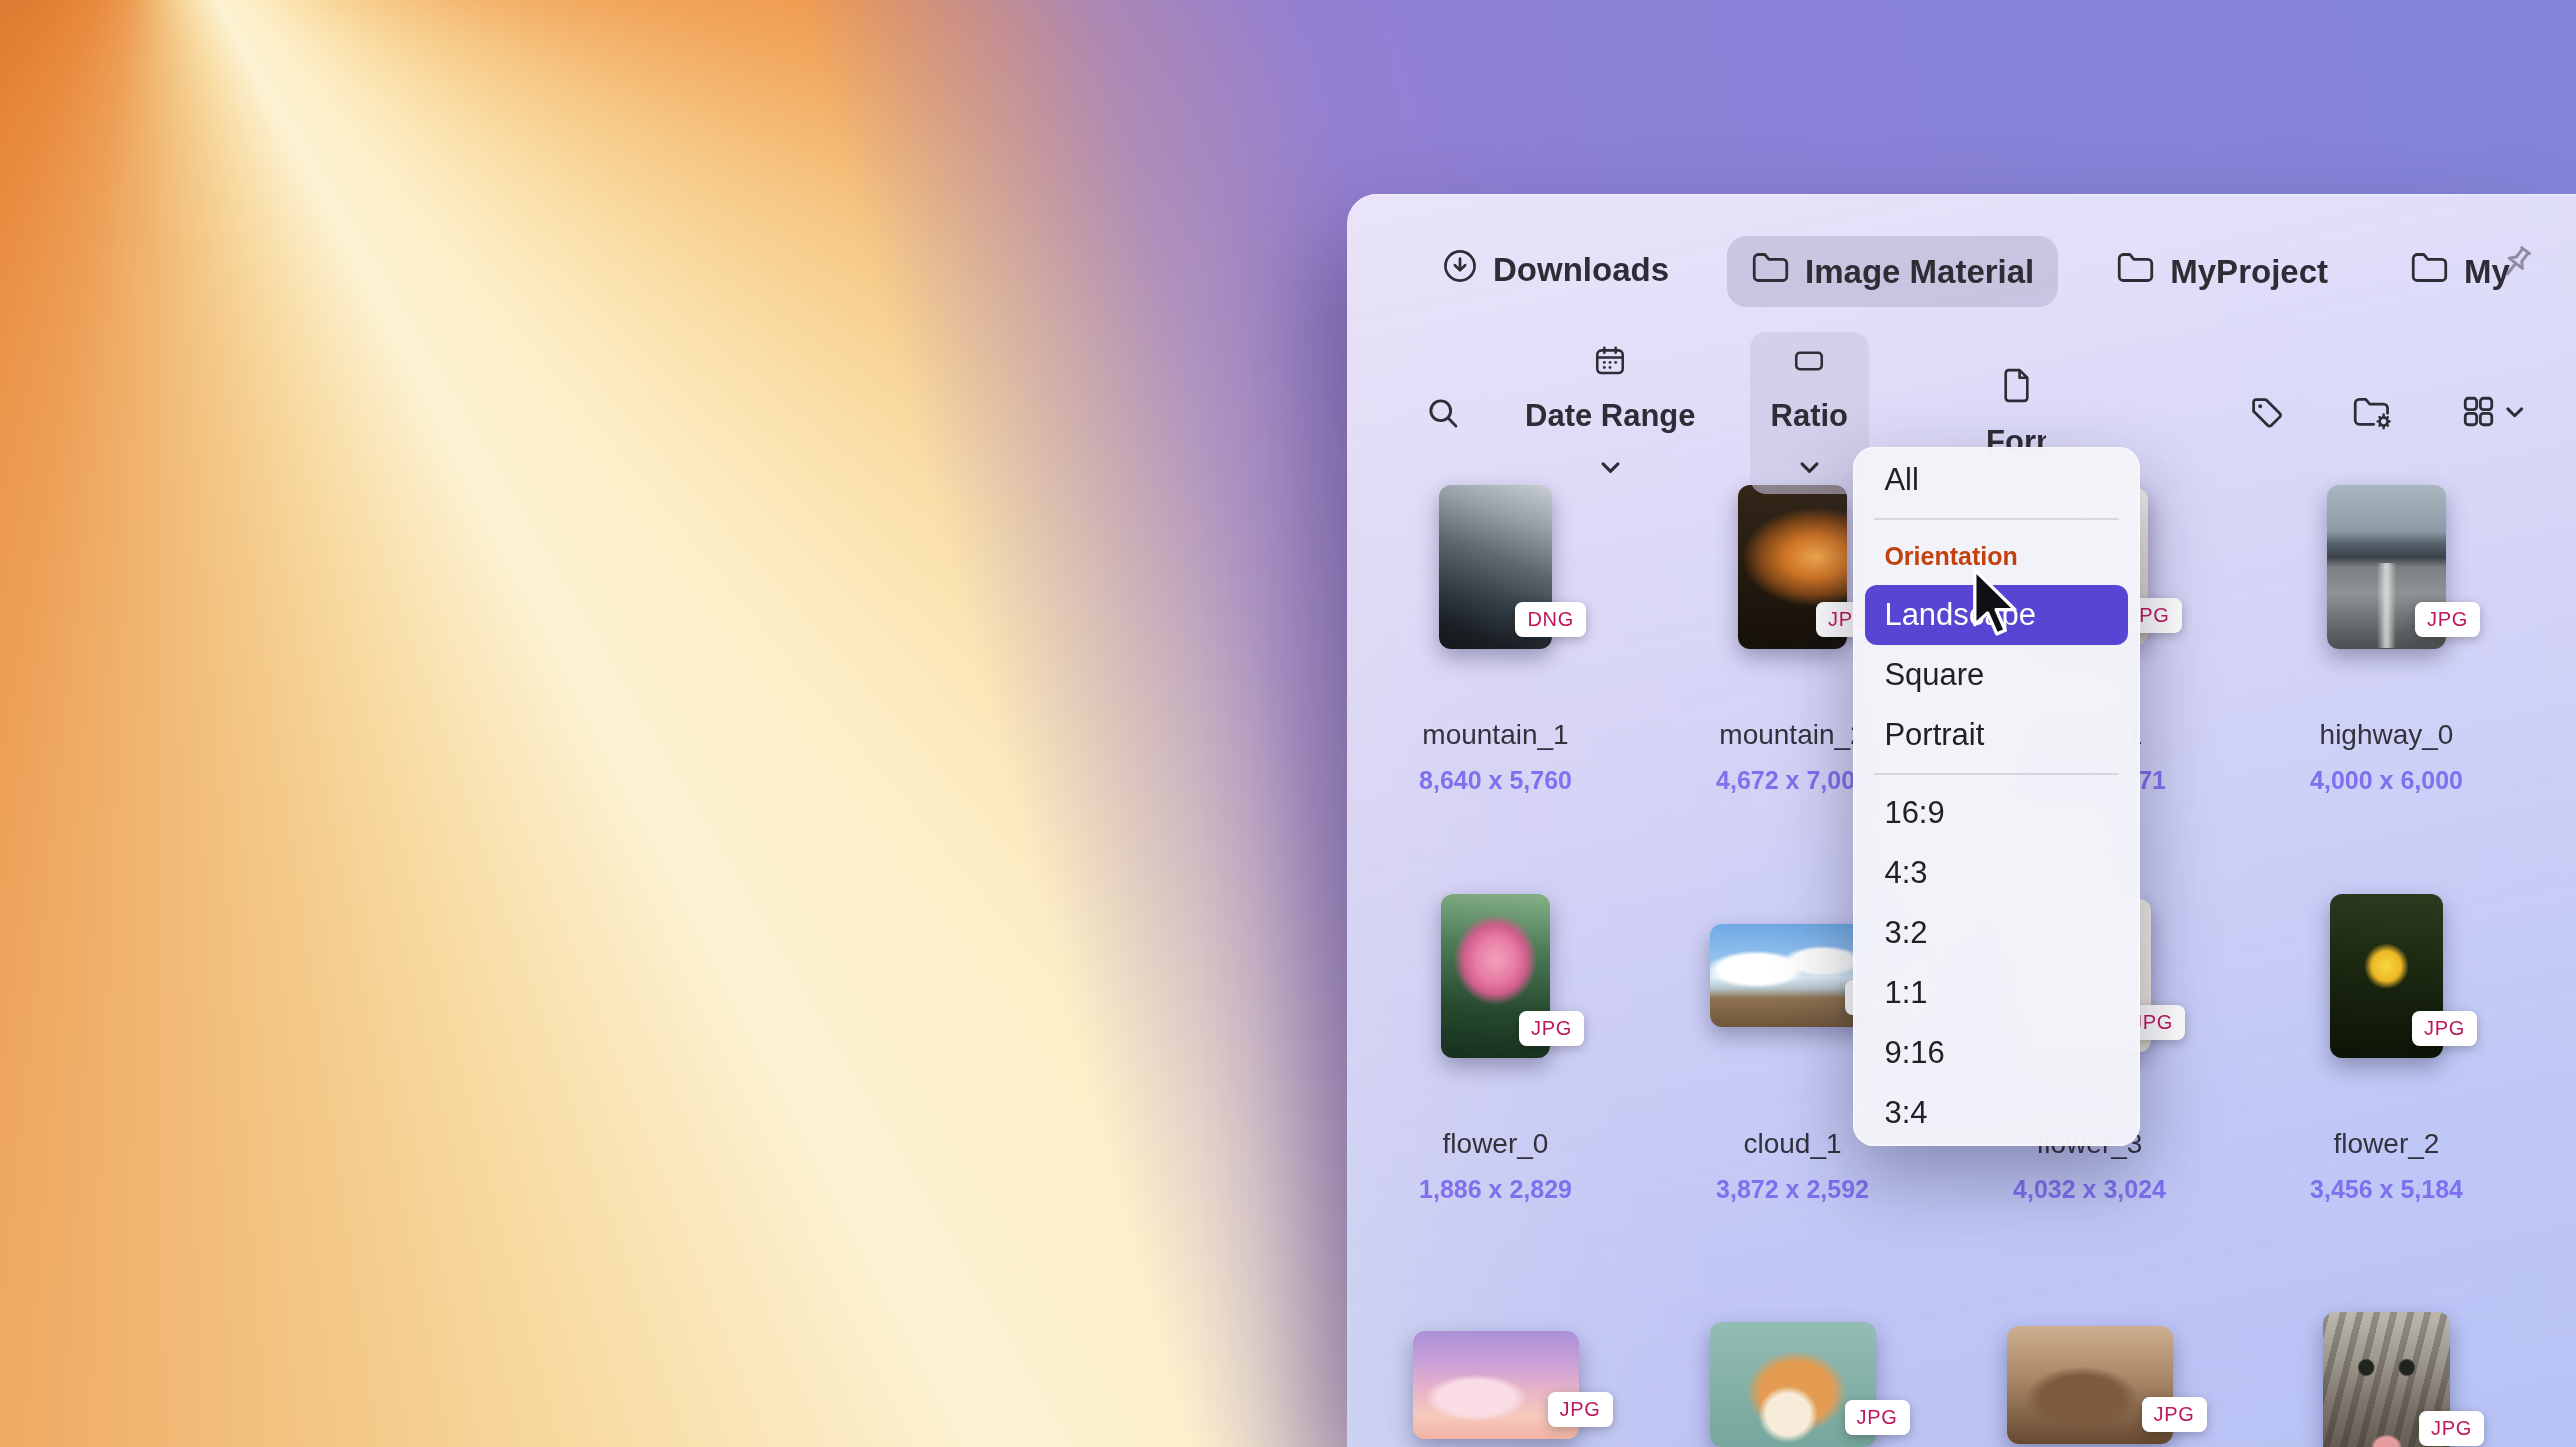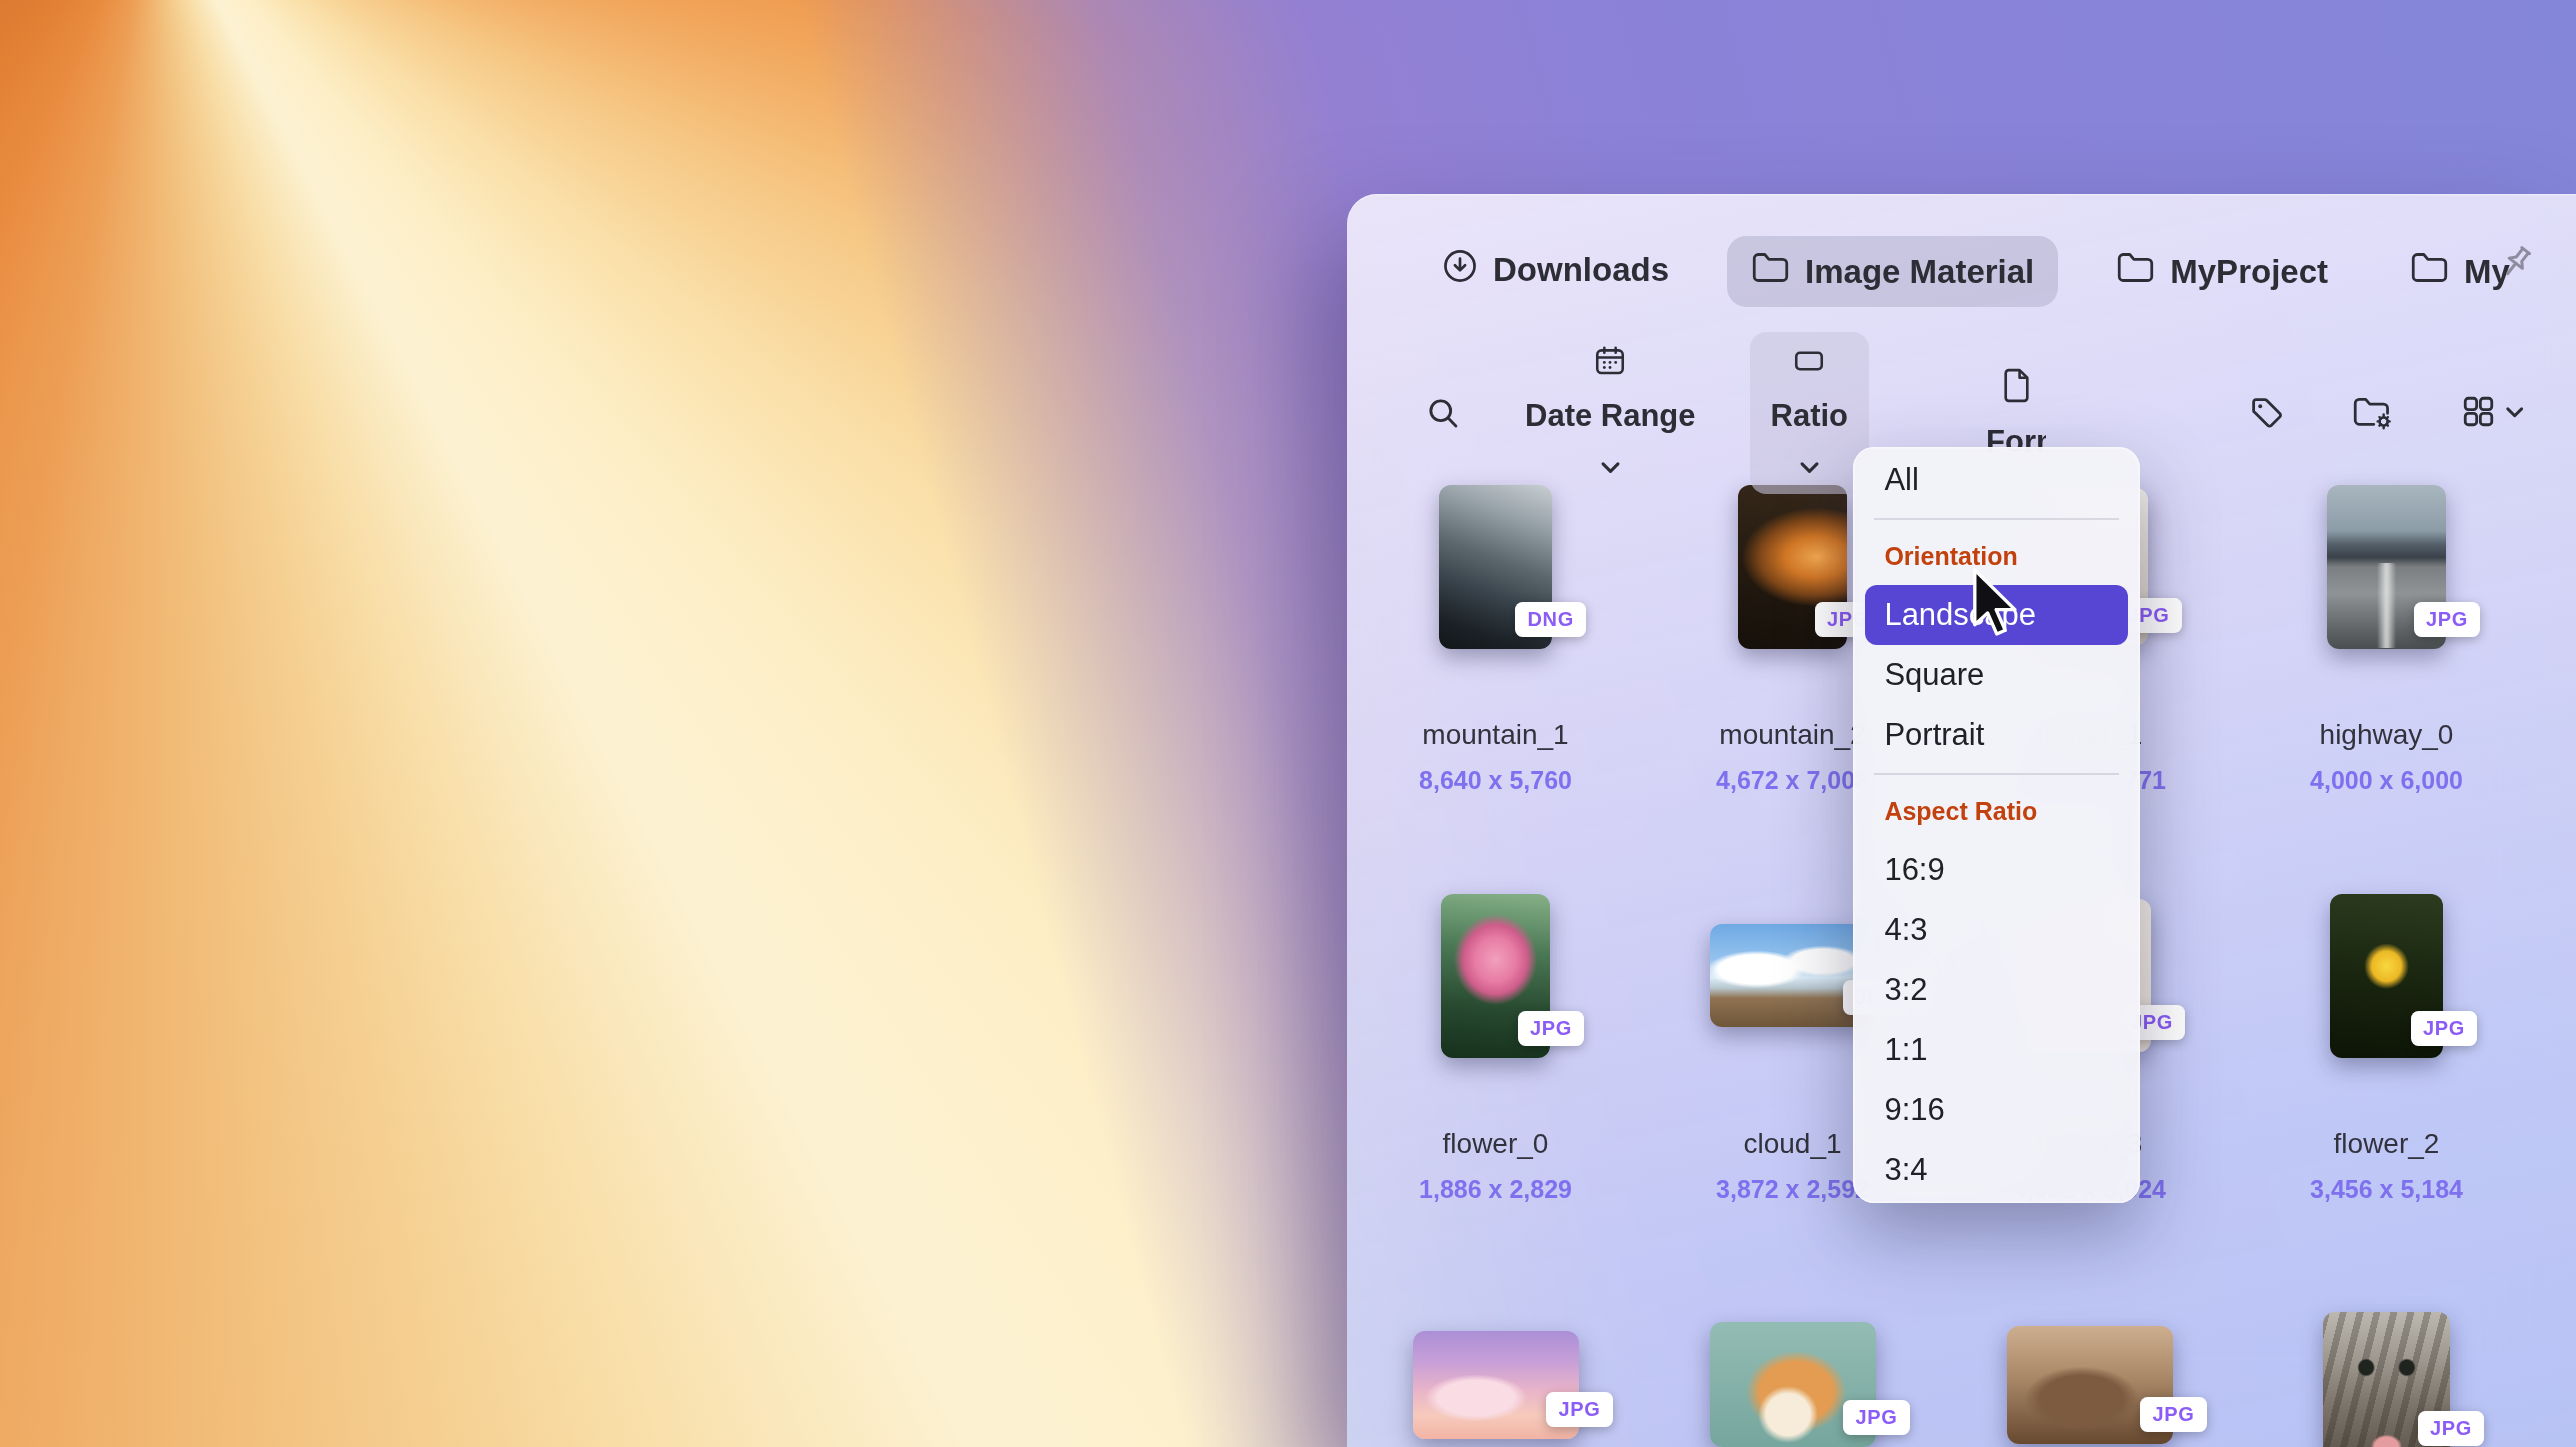--- a/index.html
+++ b/index.html
@@ -47,21 +47,21 @@
   .clip-label{display:inline-block;max-width:60px;overflow:hidden;}
   .tright{margin-left:auto;display:flex;align-items:center;gap:66px;}
   .gap-search{margin-right:43px;}
   .gap-ratio{margin-left:33px;}
   .gap-format{margin-left:96px;}
   
   .grid{position:absolute;left:0;top:257px;width:1188px;display:grid;grid-template-columns:repeat(4,297px);grid-auto-rows:409px;z-index:1;}
   .cell{display:flex;flex-direction:column;align-items:center;}
   .thumbbox{height:231px;width:100%;display:flex;align-items:center;justify-content:center;position:relative;}
   .thumb{position:relative;border-radius:12px;box-shadow:0 9px 22.4px rgba(25,25,60,0.35);}
-  .badge{position:absolute;right:-34px;bottom:12px;background:#ffffff;color:#8b5cf6;font-size:20px;font-weight:700;letter-spacing:0.7px;padding:6px 12px;border-radius:7.5px;box-shadow:0 3px 10.4px rgba(0,0,0,0.25);}
+  .badge{position:absolute;right:-34px;bottom:12px;background:#ffffff;color:#be185d;font-size:20px;font-weight:400;letter-spacing:0.7px;padding:6px 12px;border-radius:7.5px;box-shadow:0 3px 10.4px rgba(0,0,0,0.25);}
   .fname{margin-top:37px;font-size:28px;font-weight:500;color:#32323c;height:31px;}
   .fdims{margin-top:16px;font-size:25px;font-weight:700;color:#7e70ee;height:30px;}
   
   .t-cliff{background:linear-gradient(200deg,#c9cfd3 0%,#97a1a8 22%,#5d686f 45%,#38424a 65%,#1b2126 85%,#121619 100%);}
   .t-mountain-sunset{background:radial-gradient(95% 42% at 72% 44%,#f6ab50 0%,#d27726 30%,#7c4518 55%,rgba(30,20,10,0) 72%),linear-gradient(190deg,#37291b 0%,#241a10 55%,#15100a 100%);}
   .t-light-floral{background:linear-gradient(180deg,#f4f1ed 0%,#e2dcd4 55%,#cfc6bb 100%);}
   .t-highway{background:linear-gradient(90deg,rgba(255,255,255,0) 42%,rgba(232,232,232,0.75) 49% 51%,rgba(255,255,255,0) 58%) 0 100%/100% 52% no-repeat,linear-gradient(180deg,#a9b6bf 0%,#8c9ca7 28%,#55606a 36%,#3a4249 44%,#7c7f82 50%,#909395 66%,#606466 88%,#4a4e50 100%);}
   .t-rose{background:radial-gradient(58% 42% at 50% 40%,#f2a0bc 0%,#e77ca4 32%,#cf5d8b 50%,rgba(40,70,40,0) 66%),linear-gradient(185deg,#86b188 0%,#4a7854 35%,#27492f 70%,#16301c 100%);}
   .t-clouds{background:radial-gradient(42% 26% at 28% 44%,#ffffff 0 55%,rgba(255,255,255,0) 70%),radial-gradient(36% 22% at 68% 36%,#fdfdfd 0 52%,rgba(255,255,255,0) 68%),linear-gradient(180deg,#6fa9e4 0%,#93c2ee 34%,#dcedf8 52%,#b9c9d0 62%,#8f7352 72%,#6e5639 100%);}
   .t-blossom{background:radial-gradient(22% 20% at 30% 28%,#ecb9cc 0 48%,rgba(255,255,255,0) 60%),radial-gradient(18% 16% at 66% 52%,#e3abc0 0 48%,rgba(255,255,255,0) 60%),radial-gradient(17% 15% at 42% 76%,#f0c2d3 0 48%,rgba(255,255,255,0) 60%),linear-gradient(180deg,#f4efe9 0%,#e9e1d8 100%);}
@@ -328,21 +328,20 @@
       </div>
 
     <div class="menu" id="ratio-menu">
         <div class="mi">All</div>
         <div class="mdiv"></div>
         <div class="mh">Orientation</div>
         <div class="mi selected" style="background: rgb(87, 70, 212);">Landscape</div>
         <div class="mi">Square</div>
         <div class="mi">Portrait</div>
         <div class="mdiv"></div>
-        <div class="mh">Aspect Ratio</div>
         <div class="mi">16:9</div>
         <div class="mi">4:3</div>
         <div class="mi">3:2</div>
         <div class="mi">1:1</div>
         <div class="mi">9:16</div>
         <div class="mi">3:4</div>
       </div>
 
     <span class="cursor">
       <svg width="49" height="70" viewBox="0 0 16 23">

